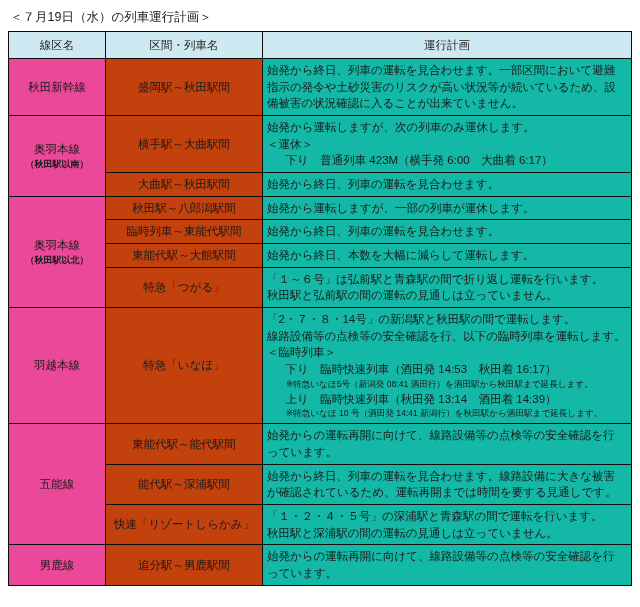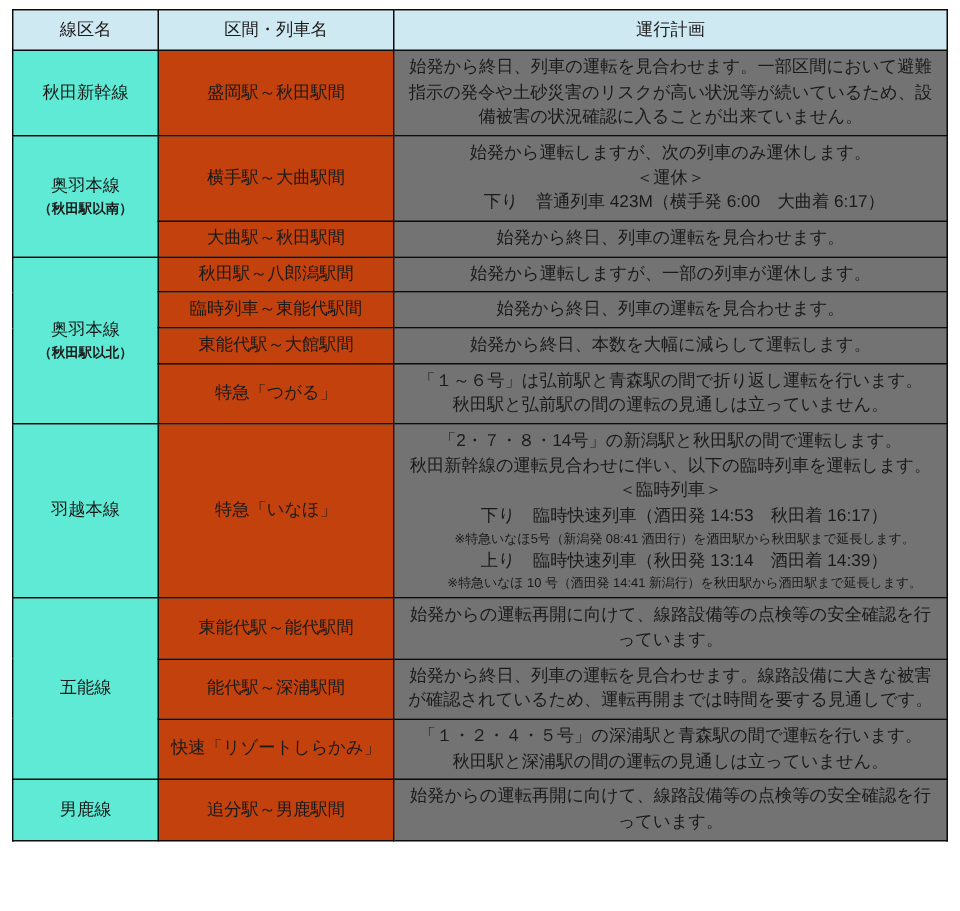--- a/index.html
+++ b/index.html
@@ -43,54 +43,55 @@
     text-align: center;
     font-weight: normal;
     height: 20px;
     font-size: 11.5px;
   }
   th.col-line { width: 88px; }
   th.col-section { width: 148px; }
   th.col-plan { width: auto; }
 
   td.line-cell {
-    background: #5eead4;
+    background: #ec4899;
     text-align: center;
     font-size: 11.5px;
   }
   td.line-cell .sub {
     display: block;
     font-size: 9px;
     line-height: 1.3;
     margin-top: 1px;
     font-weight: bold;
   }
   td.section-cell {
     background: #c2410c;
     text-align: center;
     font-size: 11.5px;
   }
   td.plan-cell {
-    background: #737373;
-    text-align: center;
+    background: #14b8a6;
+    text-align: left;
     font-size: 11.5px;
   }
   .ln { display: block; }
   .ind1 { padding-left: 1.6em; }
   .small-note {
     display: block;
     font-size: 8.6px;
     line-height: 1.5;
     padding-left: 2.2em;
   }
 </style>
 </head>
 <body>
 
 <div class="page">
+  <div class="doc-title">＜７月19日（水）の列車運行計画＞</div>
   <table class="plan">
     <thead>
       <tr>
         <th class="col-line">線区名</th>
         <th class="col-section">区間・列車名</th>
         <th class="col-plan">運行計画</th>
       </tr>
     </thead>
     <tbody id="plan-body">
         <tr>
@@ -141,21 +142,21 @@
           <td class="plan-cell">
             <span class="ln">「１～６号」は弘前駅と青森駅の間で折り返し運転を行います。</span>
             <span class="ln">秋田駅と弘前駅の間の運転の見通しは立っていません。</span>
           </td>
         </tr>
         <tr>
           <td class="line-cell" rowspan="1"><span>羽越本線</span></td>
           <td class="section-cell">特急「いなほ」</td>
           <td class="plan-cell">
             <span class="ln">「2・７・８・14号」の新潟駅と秋田駅の間で運転します。</span>
-            <span class="ln">秋田新幹線の運転見合わせに伴い、以下の臨時列車を運転します。</span>
+            <span class="ln">線路設備等の点検等の安全確認を行、以下の臨時列車を運転します。</span>
             <span class="ln">＜臨時列車＞</span>
             <span class="ln ind1">下り　臨時快速列車（酒田発 14:53　秋田着 16:17）</span>
             <span class="small-note">※特急いなほ5号（新潟発 08:41 酒田行）を酒田駅から秋田駅まで延長します。</span>
             <span class="ln ind1">上り　臨時快速列車（秋田発 13:14　酒田着 14:39）</span>
             <span class="small-note">※特急いなほ 10 号（酒田発 14:41 新潟行）を秋田駅から酒田駅まで延長します。</span>
           </td>
         </tr>
         <tr>
           <td class="line-cell" rowspan="3"><span>五能線</span></td>
           <td class="section-cell">東能代駅～能代駅間</td>

